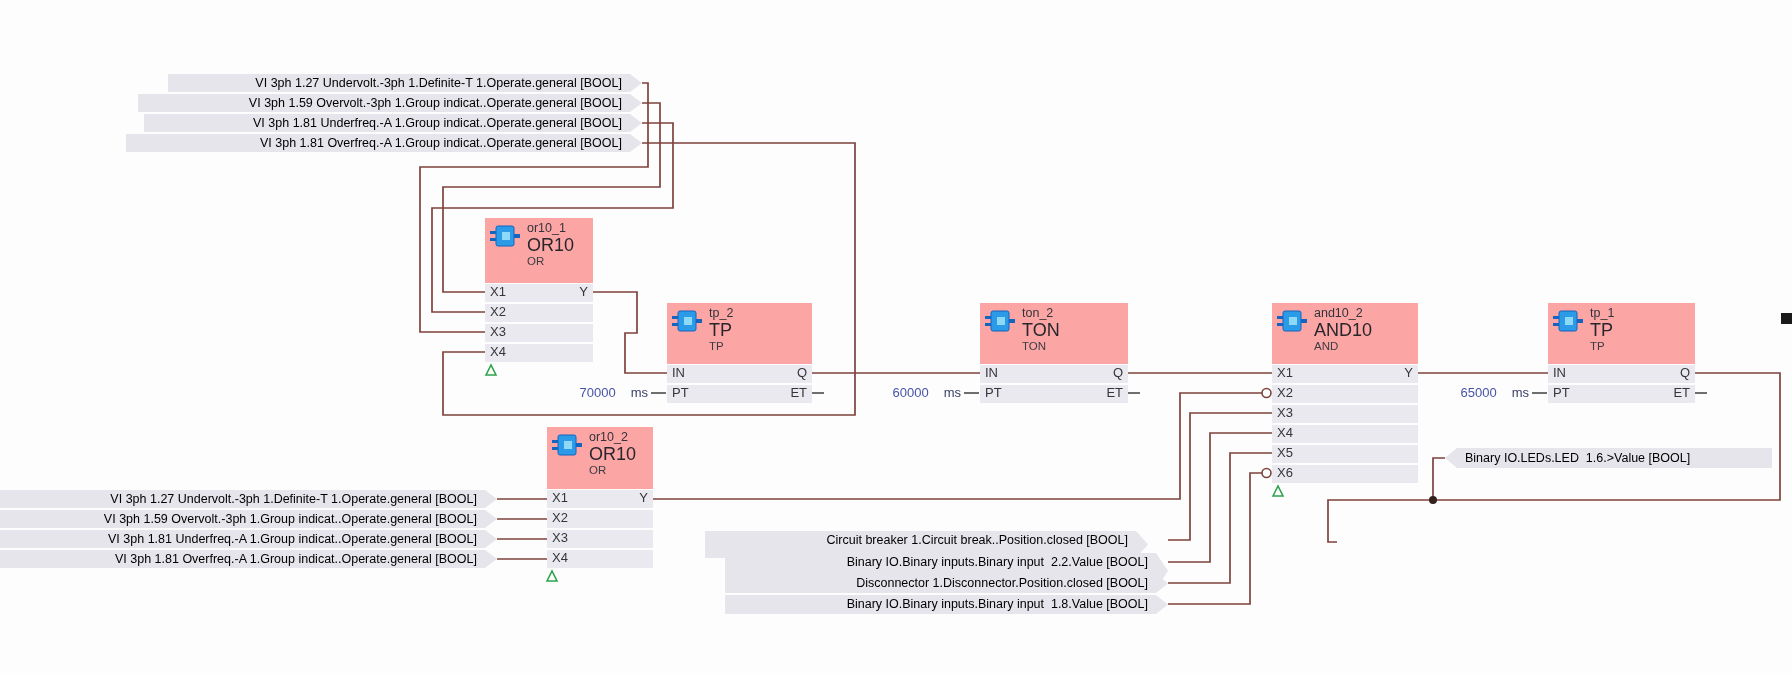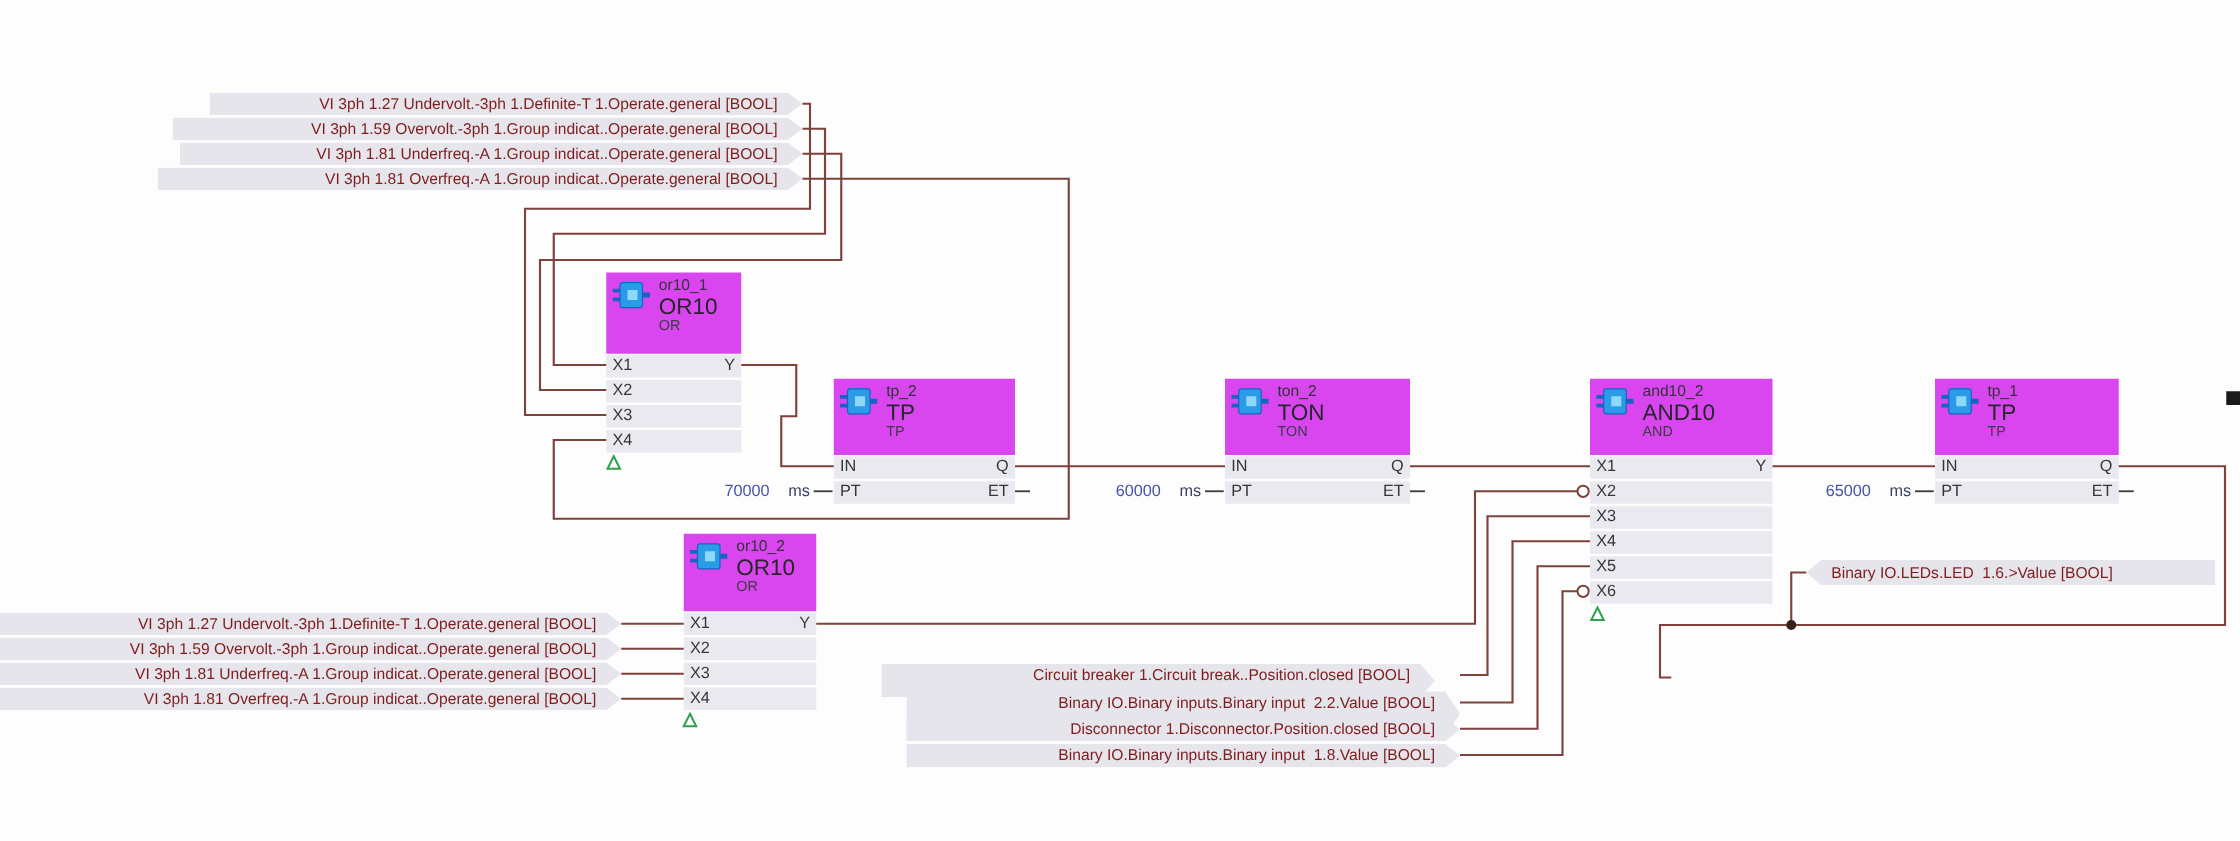--- a/index.html
+++ b/index.html
@@ -1,28 +1,28 @@
 <!DOCTYPE html>
 <html><head>
 <meta charset="utf-8">
 <style>
   html,body{margin:0;padding:0;background:#ffffff;font-family:"Liberation Sans","DejaVu Sans",sans-serif;}
   #canvas{position:relative;width:1792px;height:673px;background:#fdfdfd;overflow:hidden;}
 
   
-  .bar{position:absolute;background:#e5e5eb;color:#7f1d1d;font-size:12.5px;line-height:18px;
+  .bar{position:absolute;background:#e5e5eb;color:#000000;font-size:12.5px;line-height:18px;
        white-space:pre;overflow:hidden;}
   .bar.in{clip-path:polygon(0 0, calc(100% - 12px) 0, 100% 50%, calc(100% - 12px) 100%, 0 100%);
           text-align:right;padding-right:20px;box-sizing:border-box;}
   .bar.out{clip-path:polygon(12px 0, 100% 0, 100% 100%, 12px 100%, 0 50%);
            text-align:left;padding-left:20px;box-sizing:border-box;}
 
   
   .fb{position:absolute;z-index:2;}
-  .fb-head{background:#d946ef;position:relative;width:100%;margin-bottom:1px;box-sizing:border-box;padding:3px 4px 0 4px;}
+  .fb-head{background:#fca5a5;position:relative;width:100%;margin-bottom:1px;box-sizing:border-box;padding:3px 4px 0 4px;}
   .fb-icon{position:absolute;left:5px;top:6px;width:30px;height:24px;display:block;}
   .fb-names{margin-left:38px;}
   .fb-inst{font-size:12.5px;color:#33333a;line-height:14px;}
   .fb-type{font-size:18px;color:#26262c;line-height:20px;}
   .fb-fam{font-size:11.5px;color:#3c3c44;line-height:13px;}
   .fb-row{background:#e9e9ef;height:18px;margin-bottom:2px;display:flex;justify-content:space-between;
           align-items:flex-start;padding:0 5px;font-size:13px;color:#35353b;}
   .fb-row .pin-l{text-align:left;}
   .fb-row .pin-r{text-align:right;}
 

